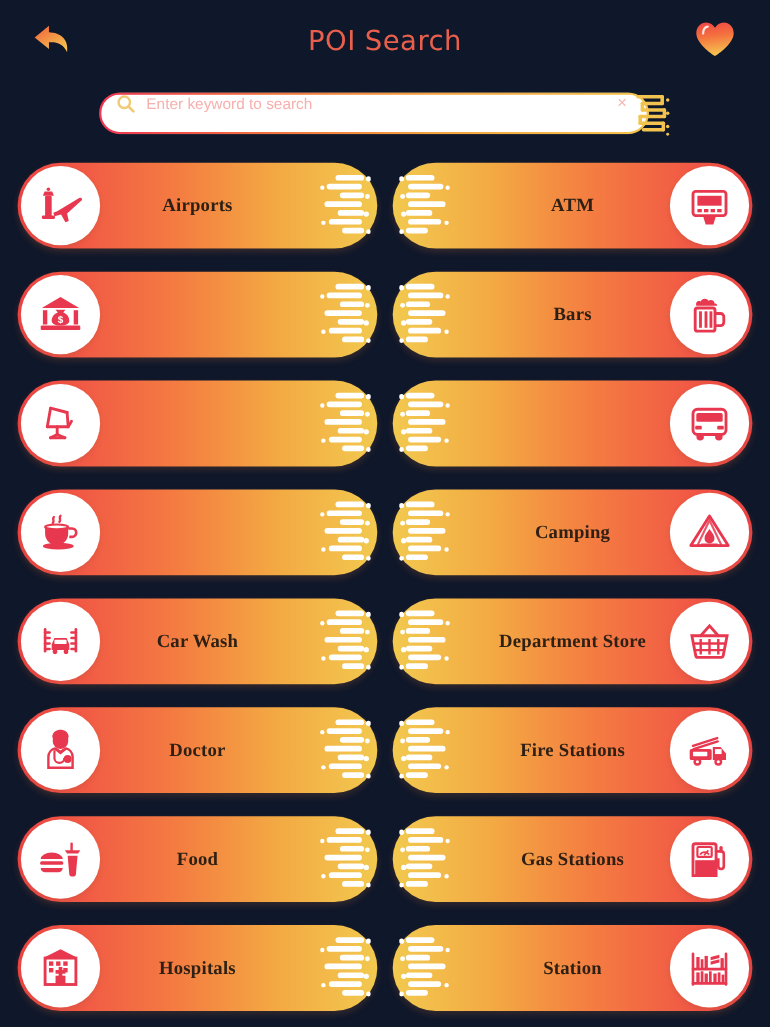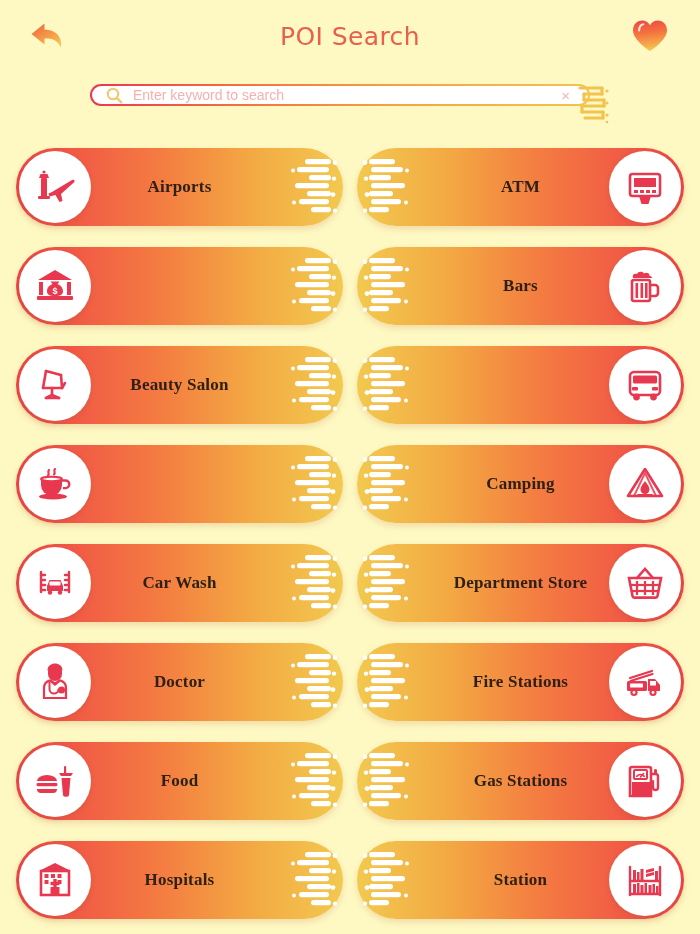--- a/index.html
+++ b/index.html
@@ -9,21 +9,21 @@
     height: 934px;
     background: #f7f7f7;
     font-family: "Liberation Sans", sans-serif;
     overflow: hidden;
   }
 
   .app {
     position: relative;
     width: 700px;
     height: 934px;
-    background: #fef9c3;
+    background: #0f172a;
   }
 
   
   .header {
     position: relative;
     height: 70px;
     display: flex;
     align-items: center;
     justify-content: center;
   }
@@ -66,37 +66,37 @@
     position: relative;
     margin: 8px auto 0;
     width: 520px;
     height: 52px;
   }
 
   .search-bar {
     position: absolute;
     left: 0; top: 6px;
     width: 500px;
-    height: 22px;
+    height: 38px;
     border-radius: 19px;
     background: #ffffff;
     border: 2px solid transparent;
     background-image:
       linear-gradient(#ffffff, #ffffff),
       linear-gradient(90deg, #ef3b52 0%, #f06a45 28%, #f4a03f 62%, #f5c košt 100%);
     background-image:
       linear-gradient(#ffffff, #ffffff),
       linear-gradient(90deg, #ee3552 0%, #f2713f 30%, #f4a53f 60%, #f3c košt 100%);
     background-image:
       linear-gradient(#ffffff, #ffffff),
       linear-gradient(90deg, #ee3552 0%, #f2713f 30%, #f4a53f 62%, #f2c44f 100%);
     background-origin: border-box;
     background-clip: padding-box, border-box;
     display: flex;
-    align-items: center;
+    align-items: flex-start;
     padding: 0 14px;
   }
 
   .search-icon { margin-right: 10px; display: flex; }
 
   .search-input {
     flex: 1;
     border: none;
     outline: none;
     background: transparent;
@@ -448,21 +448,20 @@
               <rect x="20" y="52" width="20" height="5.2" rx="2.6" fill="#ffffff"></rect>
               <circle cx="44" cy="7.6" r="2.4" fill="#ffffff"></circle>
               <circle cx="2" cy="15.6" r="2" fill="#ffffff"></circle>
               <circle cx="43" cy="23.6" r="2.2" fill="#ffffff"></circle>
               <circle cx="42" cy="39.6" r="2.4" fill="#ffffff"></circle>
               <circle cx="3" cy="47.6" r="2" fill="#ffffff"></circle>
               <circle cx="44" cy="55.6" r="2.2" fill="#ffffff"></circle>
             </g>
           </svg>
         </div>
-        <div class="card-label">Beauty Salon</div>
       </div>
       <div class="card right">
         <div class="badge">
           <span>
     <svg width="42" height="42" viewBox="0 0 42 42">
       <g fill="none" stroke="#e8384f" stroke-width="2.6">
         <rect x="6" y="8" width="30" height="23" rx="4"></rect>
         <line x1="21" y1="12" x2="21" y2="19"></line>
       </g>
       <g fill="#e8384f">

